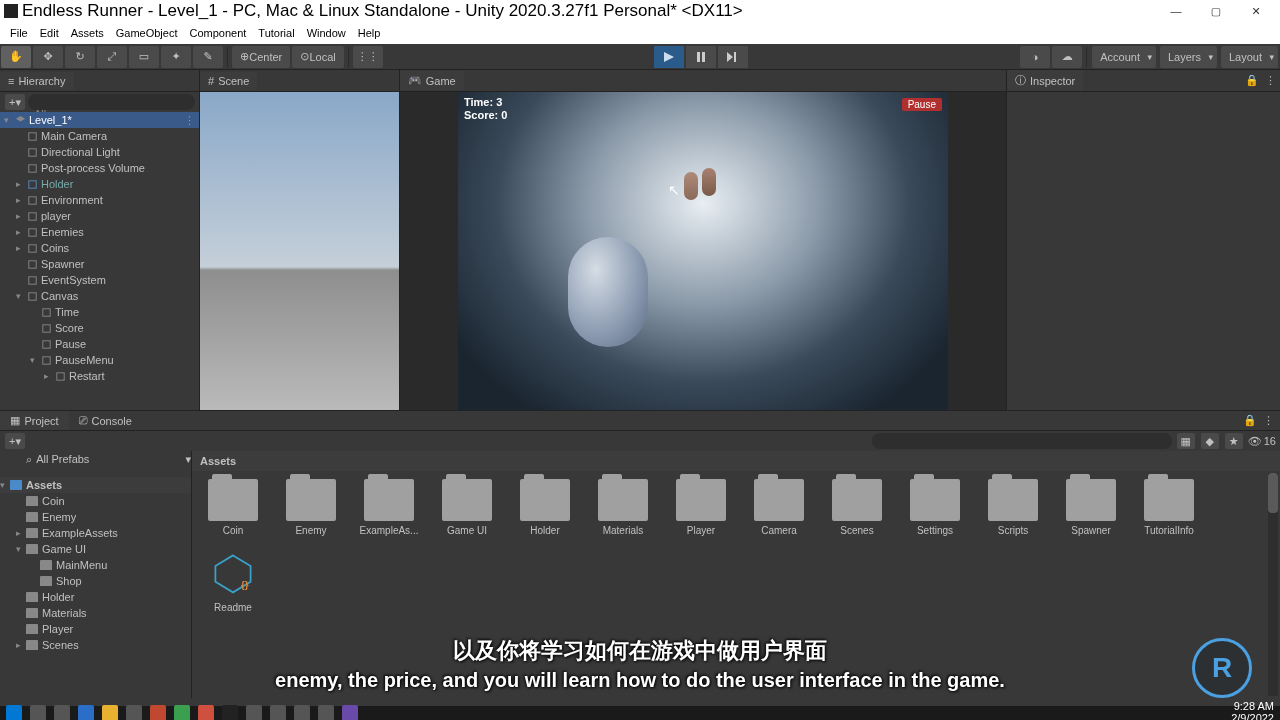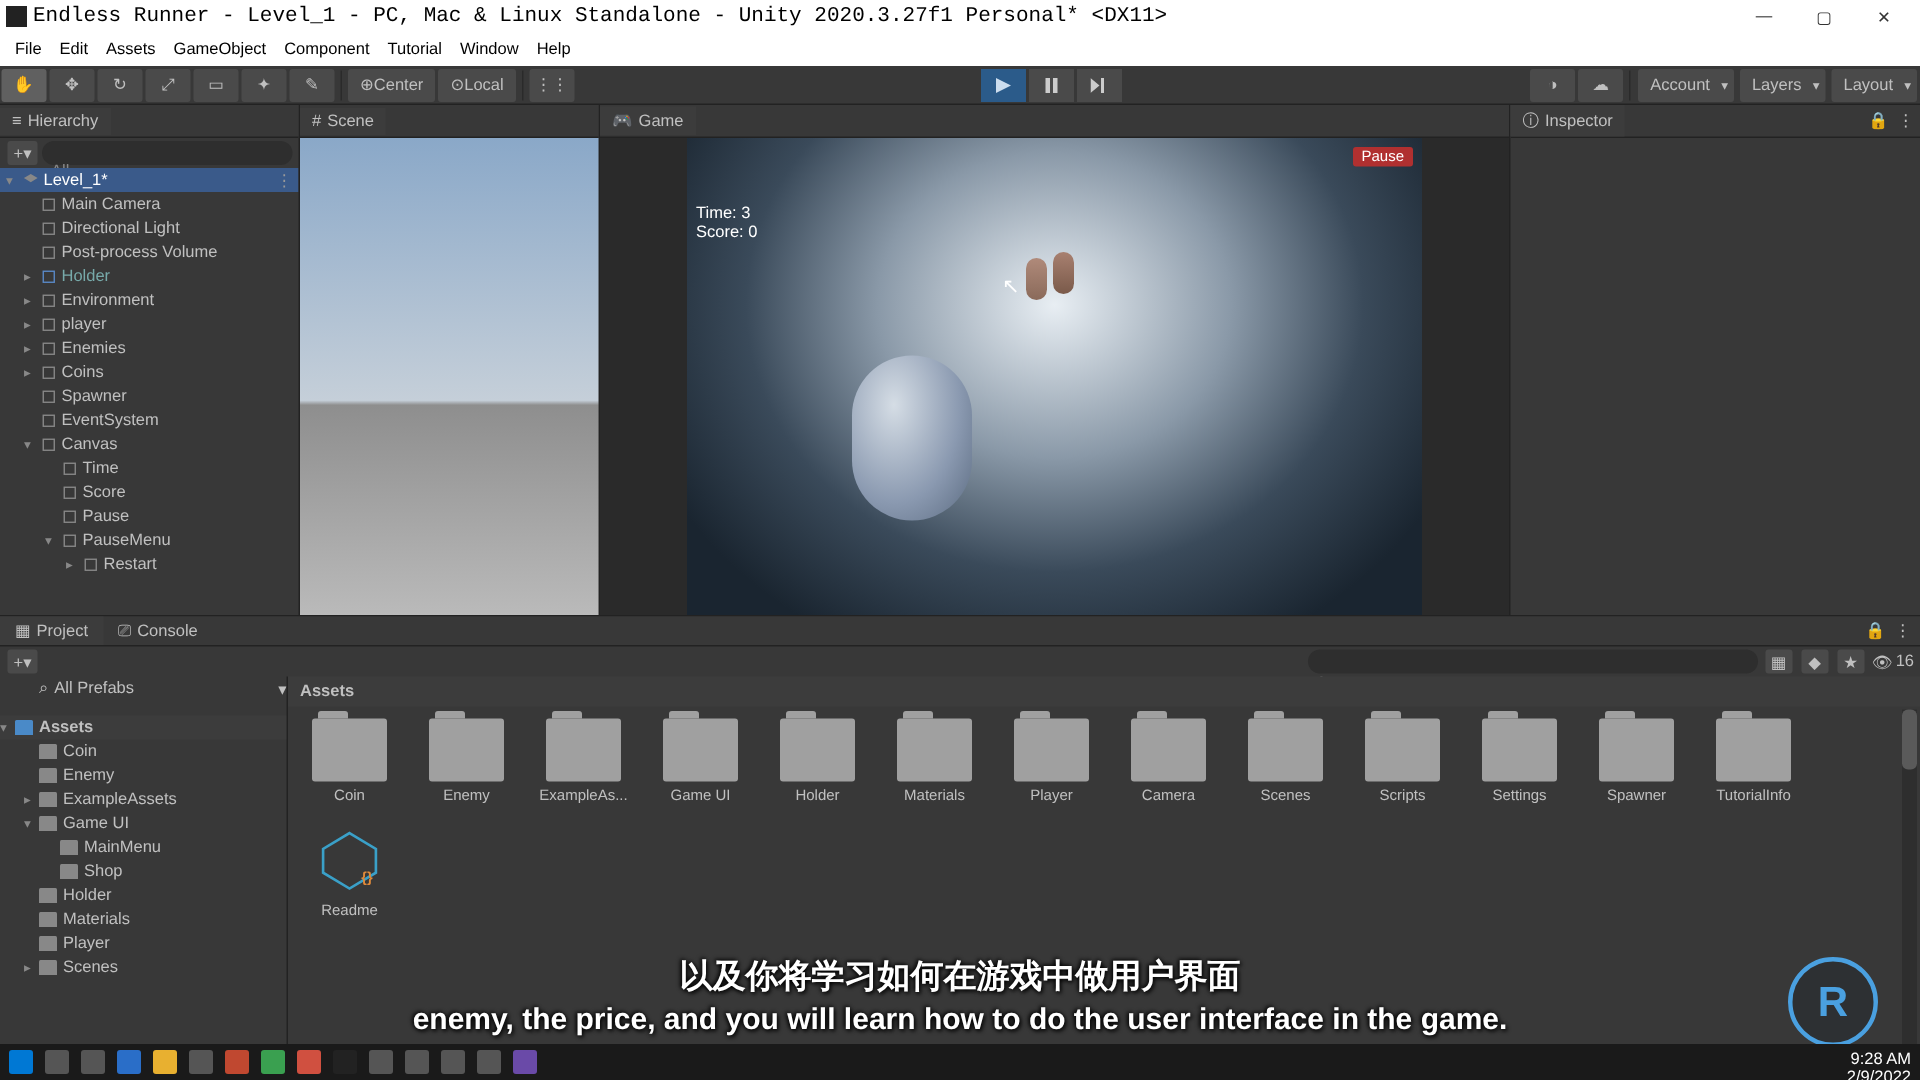--- a/index.html
+++ b/index.html
@@ -1,19 +1,19 @@
 <!DOCTYPE html>
 <html><head>
 <meta charset="utf-8">
 <style>
 * { margin: 0; padding: 0; box-sizing: border-box; font-family: -apple-system, "Segoe UI", Arial, sans-serif; font-size: 11px; }
 body { width: 1280px; height: 720px; background: #383838; overflow: hidden; color: #c0c0c0; position: relative; }
 .titlebar { height: 22px; background: #fff; display: flex; align-items: center; padding: 0 4px; color: #000; }
 .titlebar .icon { width: 14px; height: 14px; background: #222; margin-right: 4px; }
-.titlebar .title { flex: 1; font-size: 14px; font-family: Liberation Mono, monospace; }
+.titlebar .title { flex: 1; font-size: 17px; }
 .titlebar .wbtn { width: 40px; height: 22px; display: flex; align-items: center; justify-content: center; color: #333; }
 .menubar { height: 22px; background: #fff; display: flex; align-items: center; padding: 0 4px; color: #000; }
 .menubar .mi { padding: 0 6px; cursor: default; }
 .toolbar { height: 26px; background: #383838; border-bottom: 1px solid #222; display: flex; align-items: center; }
 .tool-group { display: flex; align-items: center; height: 26px; }
 .tbtn { width: 30px; height: 22px; background: #4a4a4a; margin: 0 1px; border-radius: 2px; display: flex; align-items: center; justify-content: center; color: #c0c0c0; }
 .tbtn.txt { width: auto; padding: 0 8px; }
 .tbtn.active { background: #606060; }
 .sep { width: 1px; height: 20px; background: #2a2a2a; margin: 0 3px; }
 .playbtn { width: 30px; height: 22px; background: #4a4a4a; margin: 0 1px; display:flex;align-items:center;justify-content:center; }
@@ -40,21 +40,21 @@
 
 .scene { width: 200px; background: #383838; display:flex; flex-direction:column; border-right:1px solid #222; }
 .scene-tb { height:20px; display:flex; align-items:center; padding:0 4px; gap:4px; background:#383838; }
 .scene-canvas { flex:1; background: linear-gradient(to bottom, #8aa8c8 0%, #c5cfd9 55%, #8e8e8e 56%, #bababa 100%); }
 
 .gamewrap { flex:1; display:flex; flex-direction:column; }
 .game-tb { height:20px; display:flex; align-items:center; padding:0 4px; gap:4px; background:#383838; border-bottom:1px solid #222; }
 .game-tb .spacer{flex:1;}
 .game-canvas { flex:1; background:#2a2a2a; display:flex; justify-content:center; }
 .game-view { width: 490px; height: 100%; background: radial-gradient(ellipse 60% 80% at 50% 35%, #e8eef3 0%, #8a99a8 40%, #3a4a5a 70%, #1a2530 100%); position:relative; }
-.hud { position:absolute; left:6px; top:4px; color:#fff; font-weight:normal; font-size:10px; line-height:1.2;margin-top:40px; }
+.hud { position:absolute; left:6px; top:4px; color:#fff; font-weight:bold; font-size:10px; line-height:1.2; }
 .pause-btn { position:absolute; right:6px; top:6px; background:#b03030; color:#fff; padding:1px 6px; font-size:10px; border-radius:2px; }
 .player-cap { position:absolute; left:110px; top:145px; width:80px; height:110px; background: radial-gradient(ellipse at 35% 30%, #d5dde5, #8a99b0 60%, #5a6a80); border-radius: 40px; }
 .enemy-cap { position:absolute; width:14px; height:28px; border-radius:7px; }
 .e1 { left:226px; top:80px; background: linear-gradient(#b08a7a,#8a6a5a); }
 .e2 { left:244px; top:76px; background: linear-gradient(#a88070,#7a5a4a); }
 .cursor { position:absolute; left:210px; top:90px; color:#fff; font-size:14px; }
 
 .inspector { width: 274px; background: #383838; border-left:1px solid #222; display:flex; flex-direction:column; }
 
 .bottom { height: 288px; display:flex; flex-direction:column; border-top:1px solid #222; }
@@ -80,21 +80,21 @@
 .readme-ico svg { width:44px; height:44px; }
 .grid .sb { position:absolute; right:2px; top:2px; bottom:2px; width:10px; background:#2e2e2e; }
 .grid .sb .thumb { width:10px; height:40px; background:#5a5a5a; border-radius:4px; }
 
 .subtitle-cn { position:absolute; left:50%; transform:translateX(-50%); bottom:54px; color:#fff; font-size:22px; font-weight:bold; text-shadow:1px 1px 3px #000, -1px -1px 3px #000; }
 .subtitle-en { position:absolute; left:50%; transform:translateX(-50%); bottom:28px; color:#fff; font-size:20px; font-weight:bold; text-shadow:1px 1px 3px #000, -1px -1px 3px #000; white-space:nowrap;margin-top:36px; }
 
 .wm { position:absolute; right:28px; bottom:22px; width:60px; height:60px; border:3px solid #4aa0e0; border-radius:50%; display:flex; align-items:center; justify-content:center; color:#4aa0e0; font-weight:bold; font-size:28px; background:rgba(20,30,40,0.3); }
 .time-tray { position:absolute; right:6px; bottom:0; height:20px; color:#fff; font-size:9px; text-align:right; line-height:1.1; }
 
-.taskbar { position:absolute; left:0; right:0; bottom:0; height:24px; background:#1a1a1a; display:flex; align-items:center; gap:8px; padding:0 6px; }
+.taskbar { position:absolute; left:0; right:0; bottom:0; height:14px; background:#1a1a1a; display:flex; align-items:center; gap:8px; padding:0 6px; }
 .taskbar .tb-ico { width:16px; height:16px; background:#555; border-radius:2px; }
 .q { color:#888;margin-top:24px; }
 .eyecount { display:flex; align-items:center; gap:2px; font-size:10px; }
 </style>
 </head>
 <body>
 
 <div class="titlebar">
   <div class="icon"></div>
   <div class="title">Endless Runner - Level_1 - PC, Mac &amp; Linux Standalone - Unity 2020.3.27f1 Personal* &lt;DX11&gt;</div>
@@ -510,25 +510,25 @@
         <div class="asset">
             <div class="aicon"></div>
             <div class="aname">Camera</div>
           </div>
         <div class="asset">
             <div class="aicon"></div>
             <div class="aname">Scenes</div>
           </div>
         <div class="asset">
             <div class="aicon"></div>
+            <div class="aname">Settings</div>
+          </div>
+        <div class="asset">
+            <div class="aicon"></div>
             <div class="aname">Scripts</div>
-          </div>
-        <div class="asset">
-            <div class="aicon"></div>
-            <div class="aname">Settings</div>
           </div>
         <div class="asset">
             <div class="aicon"></div>
             <div class="aname">Spawner</div>
           </div>
         <div class="asset">
             <div class="aicon"></div>
             <div class="aname">TutorialInfo</div>
           </div>
         <div class="asset">

